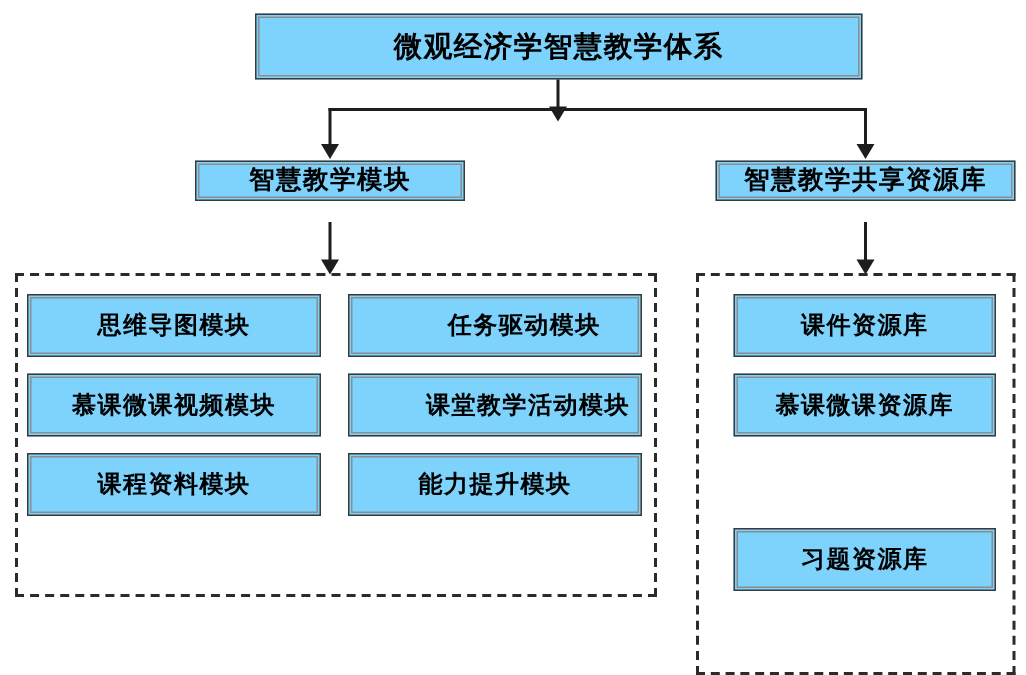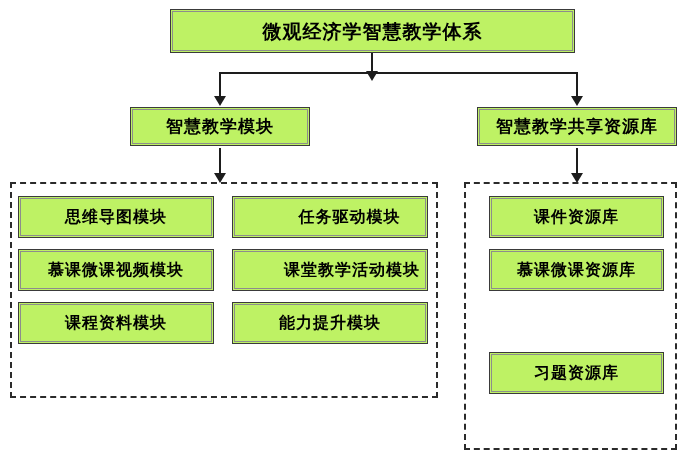--- a/index.html
+++ b/index.html
@@ -15,21 +15,21 @@
     width: 684px;
     height: 450px;
     background: #ffffff;
     overflow: hidden;
   }
 
   
   .node {
     position: absolute;
     box-sizing: border-box;
-    background: #bef264;
+    background: #7dd3fc;
     border: 1.6px solid #3a3a3a;
     display: flex;
     align-items: center;
     justify-content: center;
     text-align: center;
     color: #000000;
     letter-spacing: 1px;
     line-height: 1.1;
     white-space: nowrap;
   }
@@ -45,21 +45,21 @@
   .title-node {
     left: 170px;
     top: 9px;
     width: 405px;
     height: 44px;
     font-size: 19px;
     font-weight: 700;
   }
 
   .l2-node {
-    height: 39px;
+    height: 27px;
     font-size: 17px;
     font-weight: 700;
   }
   #l2-left  { left: 130px; top: 107px; width: 180px; }
   #l2-right { left: 477px; top: 107px; width: 200px; }
 
   .leaf-node {
     height: 42px;
     font-size: 16px;
     font-weight: 700;

